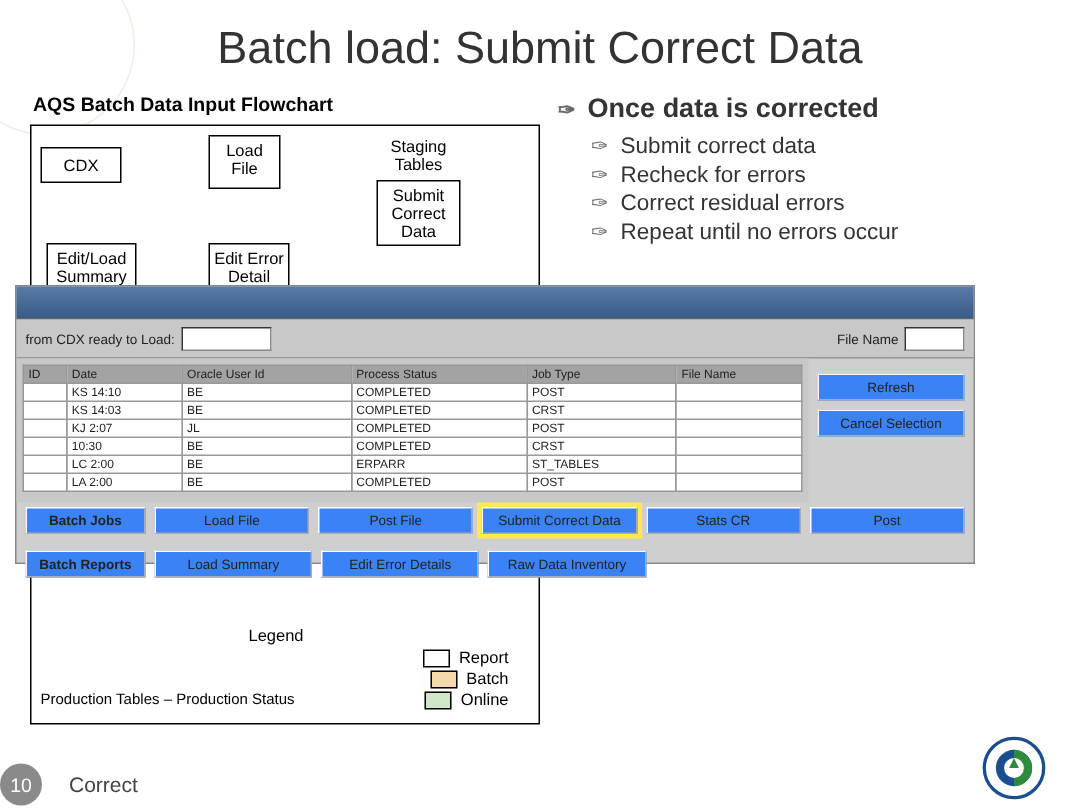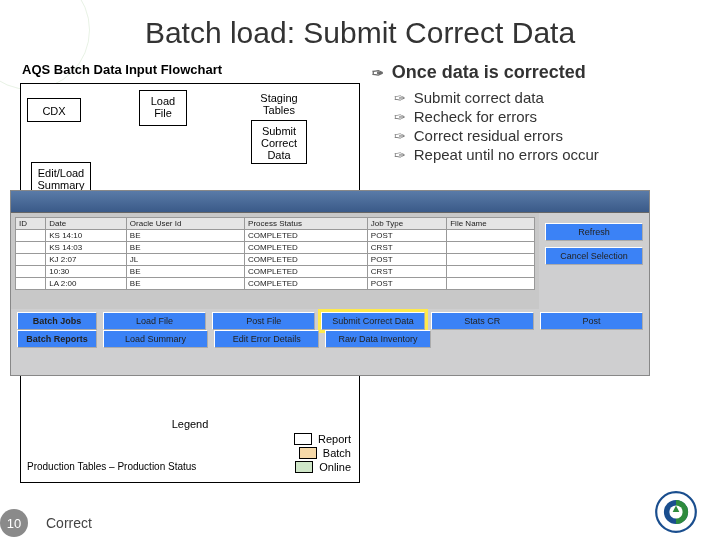--- a/index.html
+++ b/index.html
@@ -145,21 +145,21 @@
   }
   .mini-table th, .mini-table td {
     border: 1px solid #999;
     background: #fff;
     padding: 1px 3px;
     text-align: left;
     white-space: nowrap;
     overflow: hidden;
   }
   .mini-table th {
-    background: #e5e5e5;
+    background: #a3a3a3;
     font-weight: normal;
   }
   .right-buttons-zone {
     width: 110px;
     padding: 10px 6px;
     display: flex;
     flex-direction: column;
     gap: 6px;
   }
   .win-btn {
@@ -167,33 +167,33 @@
     border: 1px outset #fff;
     font-size: 9px;
     height: 18px;
     line-height: 16px;
     text-align: center;
   }
   .bottom-btn-rows {
     padding: 3px 6px;
     display: flex;
     flex-direction: column;
-    gap: 0;
+    gap: 11px;
   }
   .bottom-row {
     display: flex;
     gap: 6px;
   }
   .bottom-row .win-btn { flex: 1; }
   .highlight-btn {
     box-shadow: 0 0 0 3px #ffea4d;
   }
   .legend-box {
     position: absolute;
-    right: 8px; bottom: 8px;
+    right: 20px; bottom: 8px;
     left: 8px;
     border-top: none;
     font-size: 11px;
     z-index: 3;
   }
   .legend-title {
     text-align: center;
     margin-bottom: 2px;
     font-size: 11px;
   }
@@ -290,20 +290,22 @@
       <div class="node cdx">CDX</div>
       <div class="node loadfile" style="white-space:pre-line">Load
 File</div>
       <div class="node staging" style="white-space:pre-line">Staging
 Tables</div>
       <div class="node submitcorrect" style="white-space:pre-line">Submit
 Correct
 Data</div>
       <div class="node editload" style="white-space:pre-line">Edit/Load
 Summary</div>
+      <div class="node editerror" style="white-space:pre-line">Edit Error
+Detail</div>
       <div class="correct-node">Correct</div>
       <div class="errors-diamond"></div>
       <div class="errors-label">Errors</div>
       <span class="yn" style="left:146px;top:132px">Y</span>
       <span class="yn" style="left:118px;top:166px">N</span>
       <div class="prod-tables-box" style="white-space:pre-line">Production Tables –
 Preproduction Status</div>
 
       <div class="prod-status-label">Production Tables – Production Status</div>
 
@@ -344,20 +346,27 @@
     </div>
     <div class="bullet-sub">
       <span class="bullet-glyph">✑</span>
       <span>Repeat until no errors occur</span>
     </div>
   </div>
 </div>
 
 <div class="screenshot-overlay">
   <div class="screenshot-header"></div>
+  <div class="screenshot-toolbar">
+    <span class="toolbar-label">from CDX ready to Load:</span>
+    <span class="toolbar-field"></span>
+    <span style="flex:1"></span>
+    <span class="toolbar-label">File Name</span>
+    <span class="toolbar-field" style="min-width:40px"></span>
+  </div>
   <div class="screenshot-body">
     <div class="table-zone">
       <table class="mini-table">
         <thead>
             <tr>
           <th>ID</th>
           <th>Date</th>
           <th>Oracle User Id</th>
           <th>Process Status</th>
           <th>Job Type</th>
@@ -392,20 +401,28 @@
             <tr>
               <td></td>
               <td>10:30</td>
               <td>BE</td>
               <td>COMPLETED</td>
               <td>CRST</td>
               <td></td>
             </tr>
             <tr>
               <td></td>
+              <td>LC 2:00</td>
+              <td>BE</td>
+              <td>ERPARR</td>
+              <td>ST_TABLES</td>
+              <td></td>
+            </tr>
+            <tr>
+              <td></td>
               <td>LA 2:00</td>
               <td>BE</td>
               <td>COMPLETED</td>
               <td>POST</td>
               <td></td>
             </tr>
           </tbody>
       </table>
     </div>
     <div class="right-buttons-zone">

